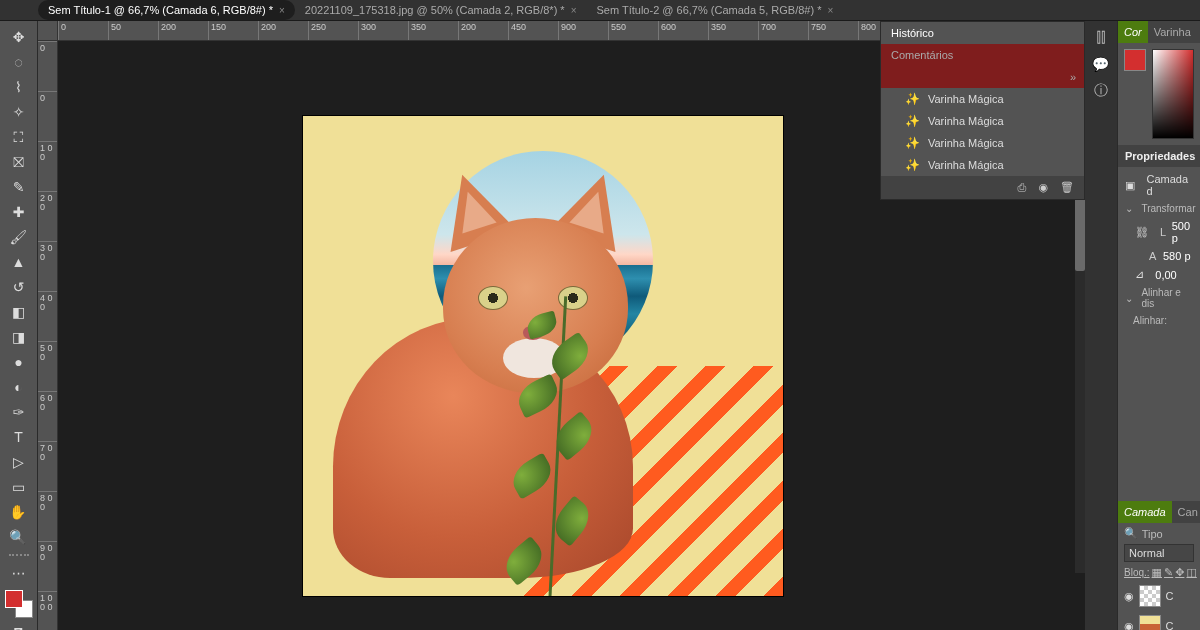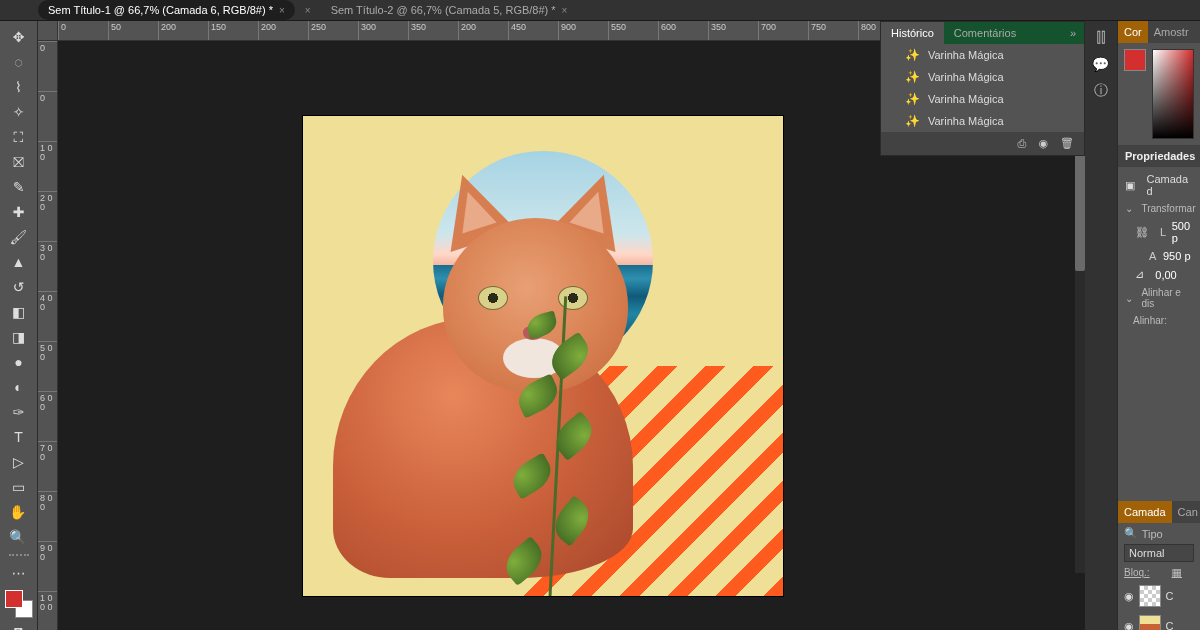--- a/index.html
+++ b/index.html
@@ -74,73 +74,74 @@
 .leaf.l1 { bottom: 30px; left: 10px; transform: rotate(-40deg); }
 .leaf.l2 { bottom: 70px; left: 58px; transform: rotate(130deg); }
 .leaf.l3 { bottom: 115px; left: 18px; transform: rotate(-30deg); }
 .leaf.l4 { bottom: 155px; left: 60px; transform: rotate(140deg); }
 .leaf.l5 { bottom: 195px; left: 24px; transform: rotate(-25deg); }
 .leaf.l6 { bottom: 235px; left: 56px; transform: rotate(145deg); }
 .leaf.l7 { bottom: 270px; left: 34px; transform: rotate(-15deg); width: 30px; height: 22px; }
 
 
 .history-panel { position: absolute; top: 0; right: 0; width: 205px; background: #535353; border: 1px solid #2a2a2a; font-size: 11px; z-index: 5; }
-.panel-tabs { display: flex; background: #14532d; }
+.panel-tabs { display: flex; background: #7f1d1d; flex-direction: column; }
 .panel-tab { padding: 5px 10px; color: #aaa; cursor: pointer; }
 .panel-tab.active { background: #535353; color: #fff; }
 .panel-collapse { margin-left: auto; padding: 5px 8px; color: #aaa; cursor: pointer; }
 .history-list { max-height: 100px; overflow: hidden; }
 .history-item { display: flex; align-items: center; gap: 8px; padding: 4px 8px 4px 24px; color: #ddd; cursor: pointer; }
 .history-icon { font-size: 12px; }
 .history-footer { display: flex; justify-content: flex-end; gap: 12px; padding: 5px 10px; background: #424242; color: #ccc; }
 .history-footer span { cursor: pointer; }
 
 
 .right-icons { width: 32px; background: #323232; display: flex; flex-direction: column; align-items: center; gap: 10px; padding-top: 8px; color: #bbb; font-size: 14px; }
 .right-icons .ico { cursor: pointer; }
 
 
 .right-col { width: 83px; background: #535353; display: flex; flex-direction: column; color: #ddd; font-size: 11px; border-left: 1px solid #2a2a2a; }
 .rc-tabs { display: flex; background: #424242; }
 .rc-tab { padding: 5px 6px; color: #aaa; cursor: pointer; }
-.rc-tab.active { background: #a16207; color: #fff; }
+.rc-tab.active { background: #4d7c0f; color: #fff; font-style: italic; }
 .color-row { display: flex; align-items: flex-start; padding: 6px; gap: 6px; }
 .color-sw { width: 22px; height: 22px; background: #d32f2f; border: 1px solid #888; flex-shrink: 0; }
 .color-picker { flex: 1; height: 90px; background: linear-gradient(to right,#fff,#d32f2f), linear-gradient(to top,#000,transparent); background-blend-mode: multiply; border: 1px solid #333; }
 .rc-section-title { background: #424242; padding: 5px 7px; font-weight: 600; color: #eee; }
 .rc-body { padding: 6px 7px; display: flex; flex-direction: column; gap: 6px; }
 .rc-row { display: flex; align-items: center; gap: 4px; }
 .rc-label { color: #ccc; width: 10px; }
 .rc-val { color: #fff; }
 .rc-sub { color: #bbb; font-size: 10px; display: flex; align-items: center; gap: 4px; }
 .disclose::before { content: "⌄"; margin-right: 4px; color: #bbb; display: inline-block; }
 .layers-body { padding: 4px 6px; display: flex; flex-direction: column; gap: 4px; }
 .layer-search { display: flex; align-items: center; gap: 4px; color: #bbb; }
 .layer-blend { background: #464646; padding: 2px 4px; border: 1px solid #333; color: #ddd; }
-.lock-row { display: flex; align-items: center; gap: 22px; color: #bbb; font-size: 10px; text-decoration: underline; }
+.lock-row { display: flex; align-items: center; gap: 2px; color: #bbb; font-size: 10px; text-decoration: underline; }
 .lock-row .ic { font-size: 11px; cursor: pointer; }
 .layer-item { display: flex; align-items: center; gap: 5px; padding: 2px 0; }
 .layer-eye { font-size: 11px; cursor: pointer; }
 .layer-thumb { width: 22px; height: 22px; border: 1px solid #888; background: #fff; }
 .thumb-checker { background: repeating-conic-gradient(#ccc 0 25%, #fff 0 50%) 0 0/8px 8px; }
 .thumb-cat { background: linear-gradient(#f0e097 40%, #c86236 40%); }
 
 .scrollbar { position: absolute; right: 0; top: 130px; bottom: 70px; width: 10px; background: #2b2b2b; }
 .scrollbar-thumb { position: absolute; top: 0; left: 0; right: 0; height: 120px; background: #6a6a6a; border-radius: 2px; }
 
 </style>
 </head>
 <body>
 
 <div class="tabs">
   <div class="tab active">
     <span>Sem Título-1 @ 66,7% (Camada 6, RGB/8#) *</span>
     <span class="tab-close">×</span>
   </div>
   <div class="tab">
+    <span>20221109_175318.jpg @ 50% (Camada 2, RGB/8*) *</span>
     <span class="tab-close">×</span>
   </div>
   <div class="tab">
     <span>Sem Título-2 @ 66,7% (Camada 5, RGB/8#) *</span>
     <span class="tab-close">×</span>
   </div>
 </div>
 
 <div class="main">
 
@@ -299,39 +300,39 @@
 
   <div class="right-icons">
     <div class="ico">⫿⫿</div>
     <div class="ico">💬</div>
     <div class="ico">ⓘ</div>
   </div>
 
   <div class="right-col">
     <div class="rc-tabs">
       <div class="rc-tab active">Cor</div>
-      <div class="rc-tab">Amostr</div>
+      <div class="rc-tab">Varinha</div>
     </div>
     <div class="color-row">
       <div class="color-sw"></div>
       <div class="color-picker"></div>
     </div>
 
     <div class="rc-section-title">Propriedades</div>
     <div class="rc-body">
       <div class="rc-row"><span>▣</span>&nbsp;<span>Camada d</span></div>
       <div class="rc-sub disclose">Transformar</div>
       <div class="rc-row" style="padding-left:10px">
         <span>⛓</span>&nbsp;
         <span class="rc-label">L</span>
         <span class="rc-val">500 p</span>
       </div>
       <div class="rc-row" style="padding-left:24px">
         <span class="rc-label">A</span>
-        <span class="rc-val">950 p</span>
+        <span class="rc-val">580 p</span>
       </div>
       <div class="rc-row" style="padding-left:10px">
         <span>⊿</span>&nbsp;
         <span class="rc-val">0,00</span>
       </div>
       <div class="rc-sub disclose">Alinhar e dis</div>
       <div class="rc-sub" style="padding-left:8px">Alinhar:</div>
     </div>
 
     <div class="rc-tabs" style="margin-top:auto">

